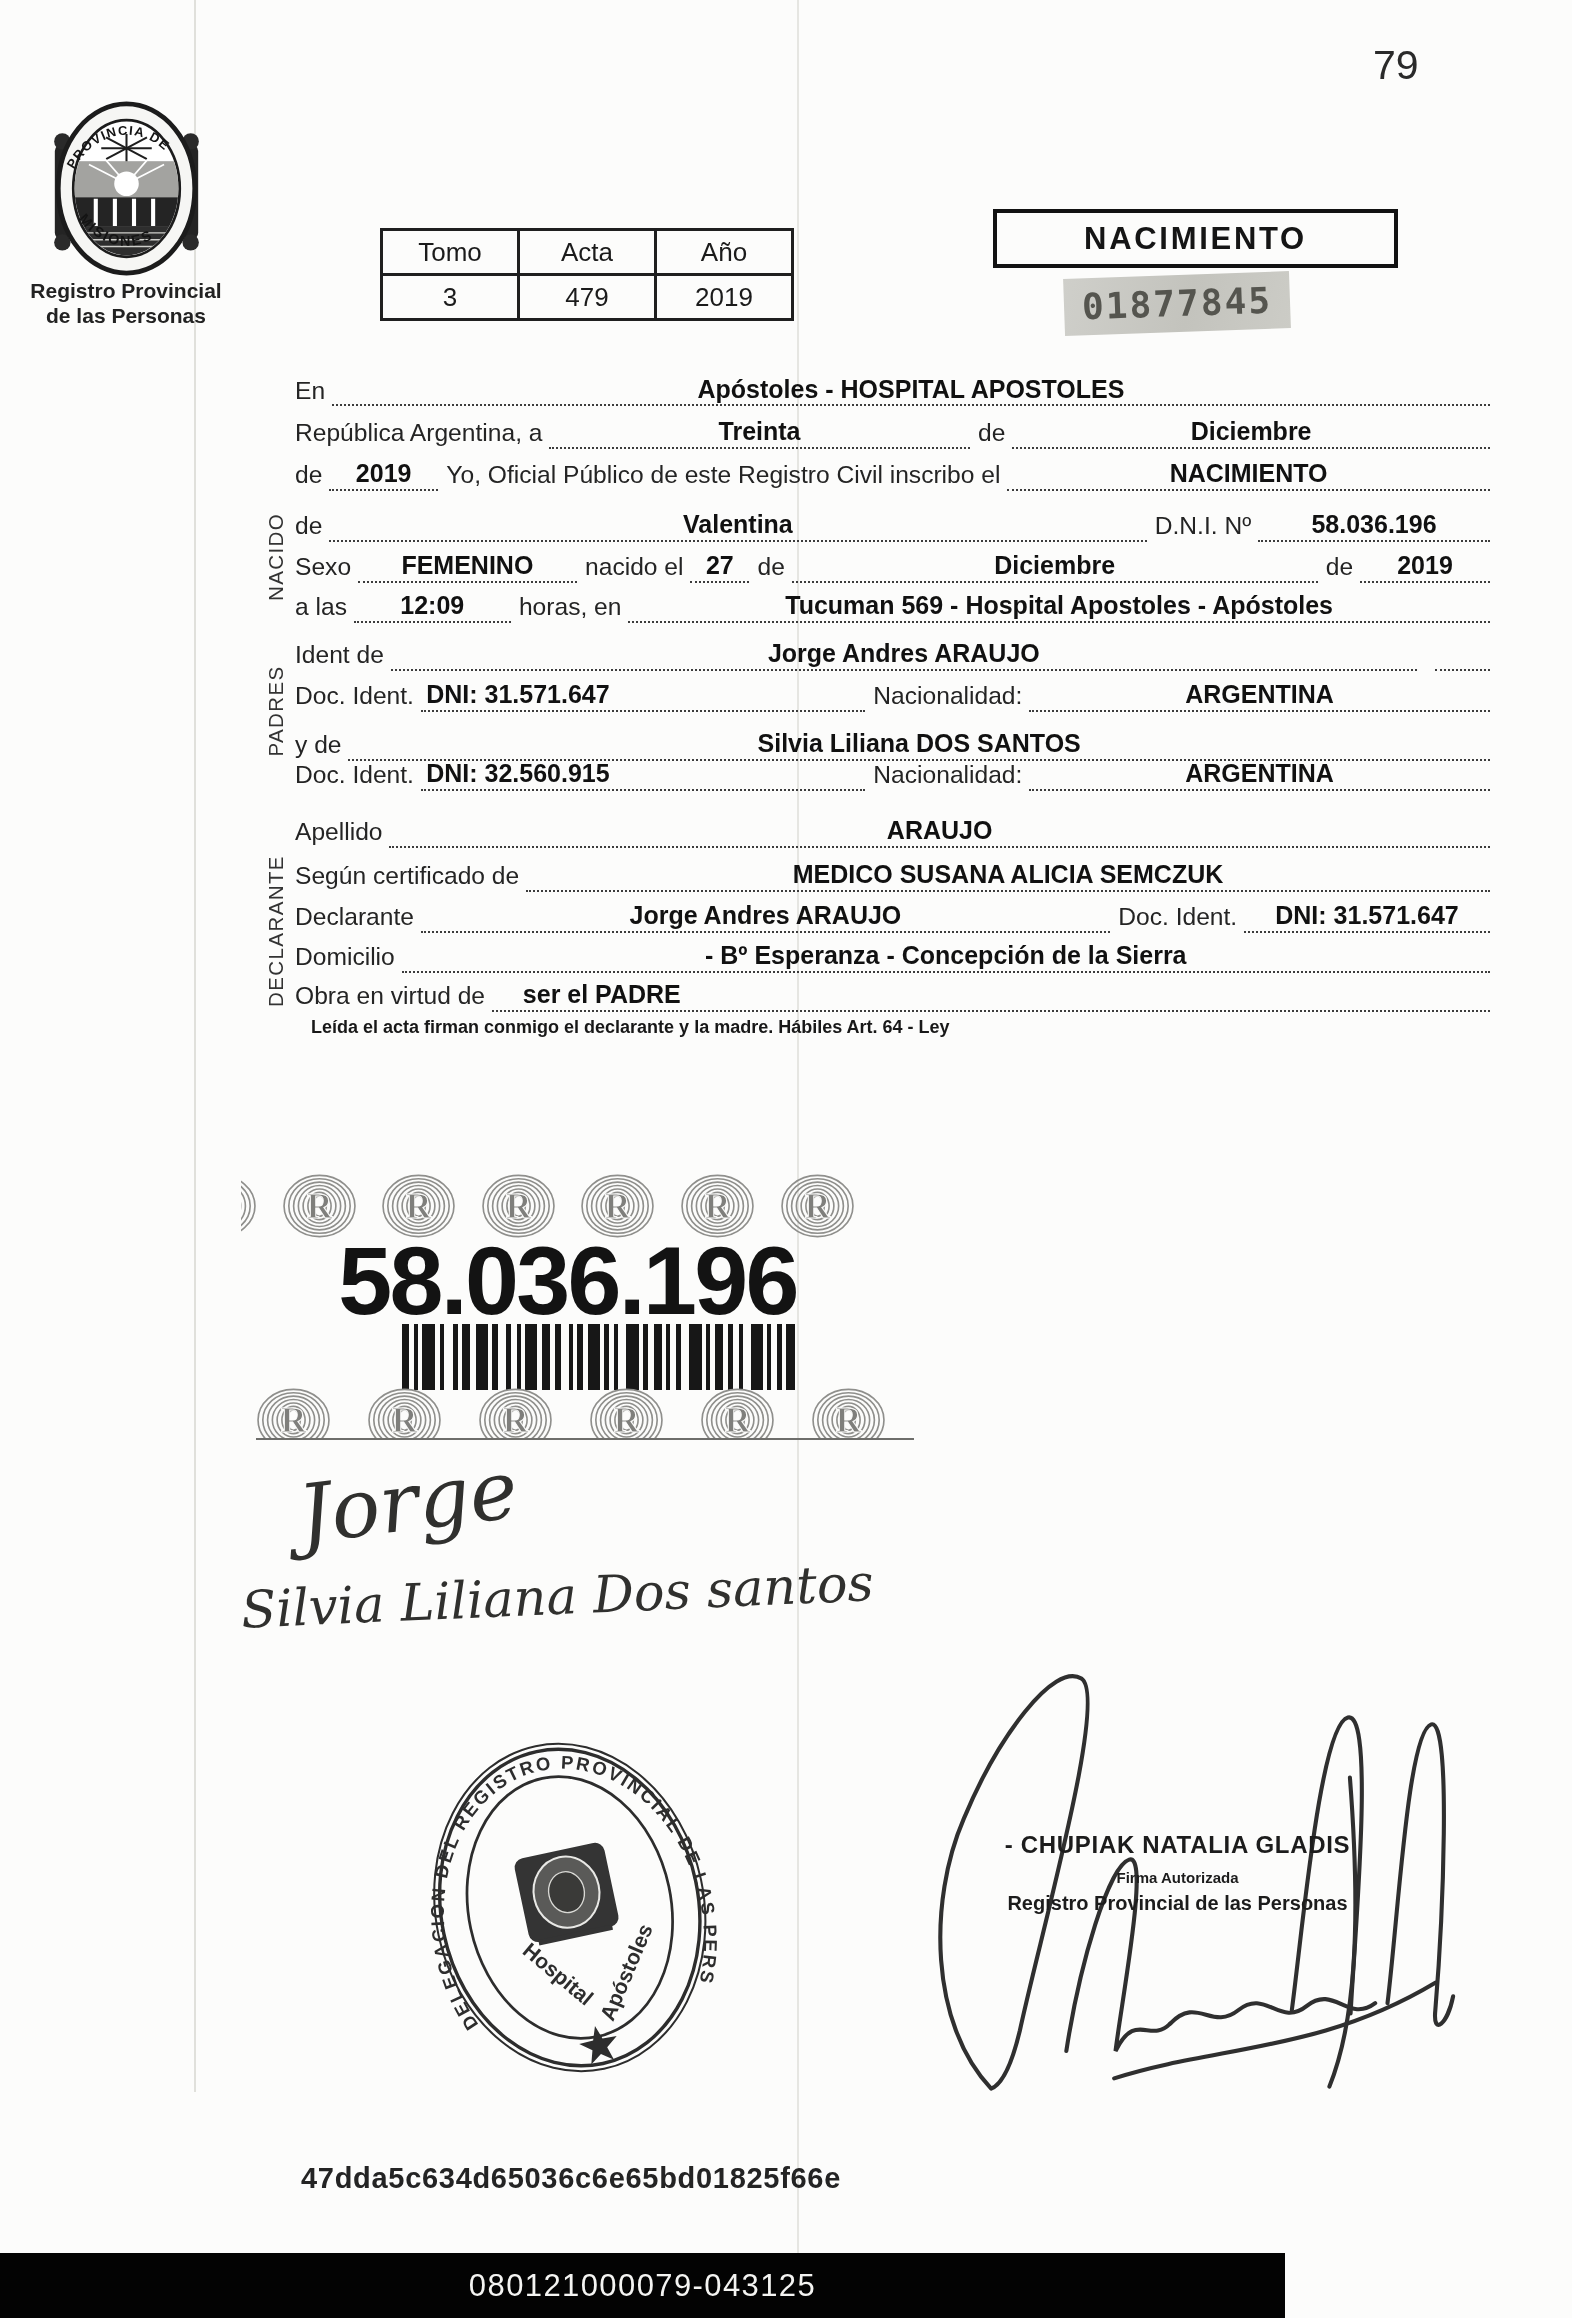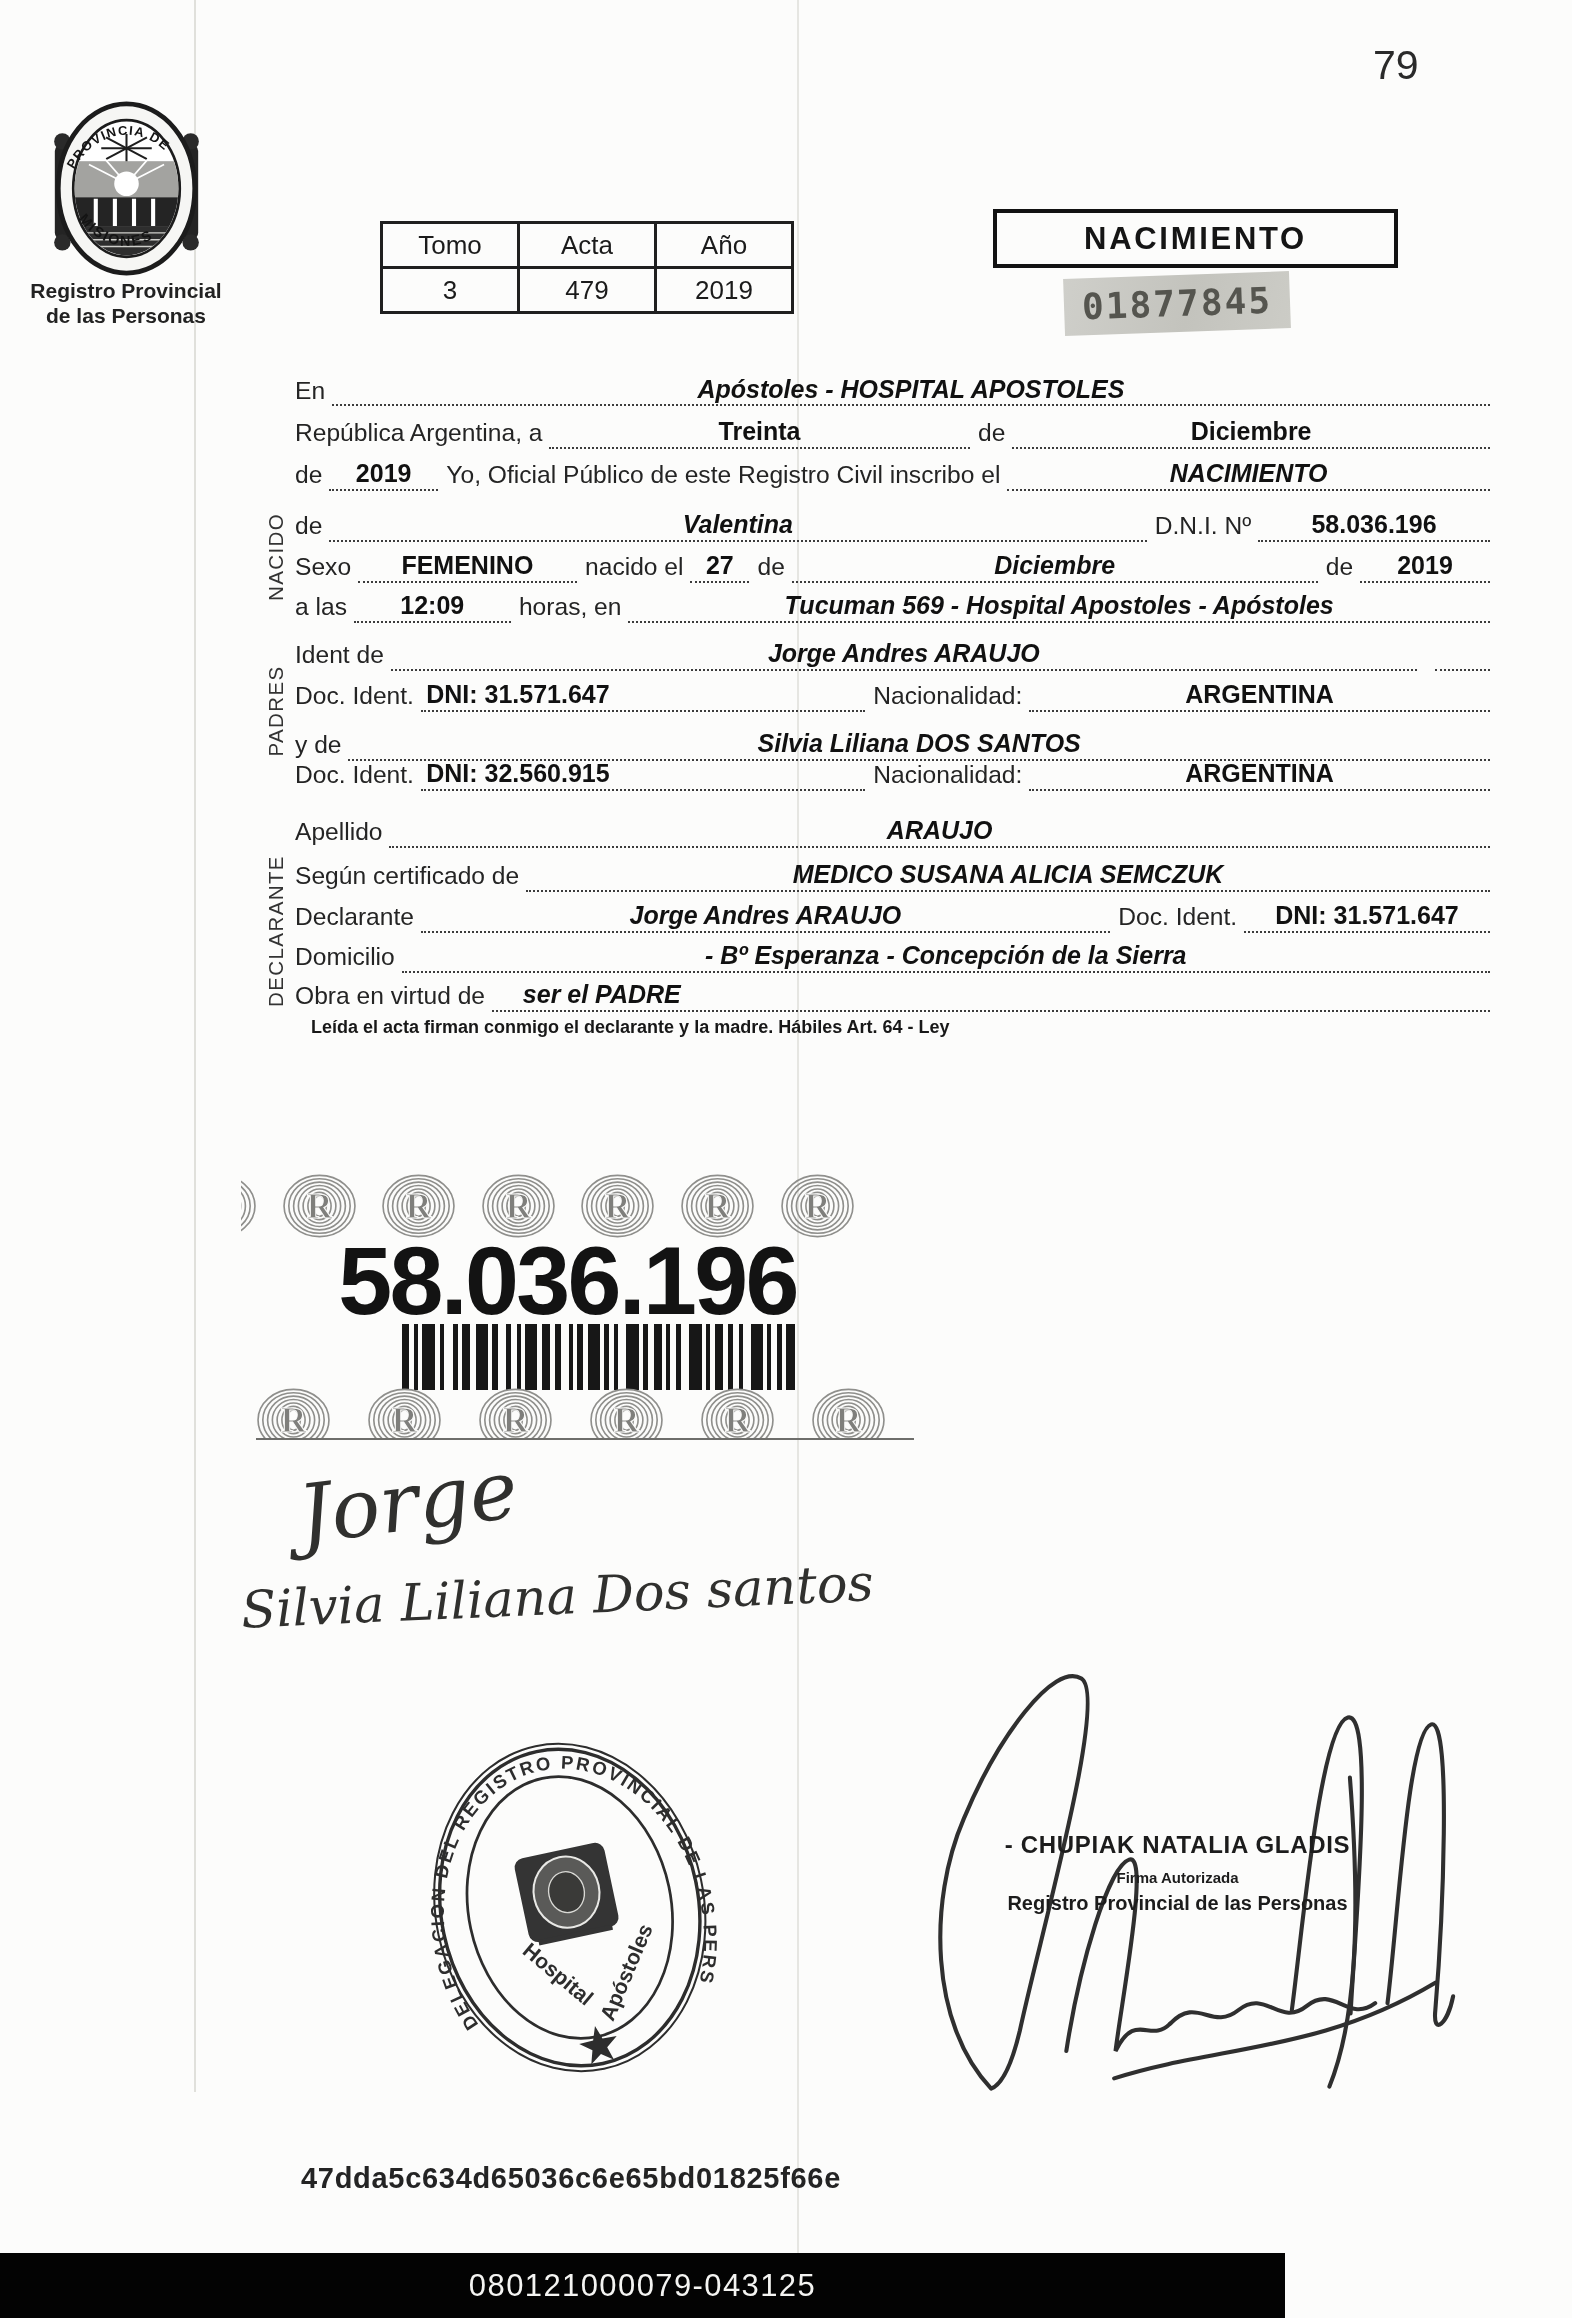--- a/index.html
+++ b/index.html
@@ -14,21 +14,21 @@
   
   .seal{position:absolute;left:48px;top:96px;}
   .seal-caption{position:absolute;left:27px;top:279px;width:198px;text-align:center;
                 font-size:21px;line-height:1.18;color:#222;font-weight:bold;}
 
   .doc-title{position:absolute;left:588px;top:129px;width:547px;text-align:center;
              font-family:"Liberation Mono",monospace;font-weight:bold;font-size:32px;
              letter-spacing:3.4px;color:#161616;}
 
   
-  table.rec{position:absolute;left:380px;top:221px;border-collapse:collapse;}
+  table.rec{position:absolute;left:380px;top:228px;border-collapse:collapse;}
   table.rec td{border:3.4px solid #1f1f1f;width:134px;height:42px;text-align:center;
                font-size:26px;color:#1b1b1b;padding:0;}
 
   .type-box{position:absolute;left:993px;top:209px;width:397px;height:51px;
             border:4.1px solid #121212;display:flex;align-items:center;justify-content:center;
             font-size:31px;font-weight:bold;letter-spacing:2.7px;color:#151515;}
   .sticker{position:absolute;left:1064px;top:275px;width:226px;height:57px;
            background:linear-gradient(105deg,#cfcfca,#c3c3bd 55%,#ccccc6);
            transform:rotate(-2deg);display:flex;align-items:center;justify-content:center;
            font-family:"DejaVu Sans Mono",monospace;font-weight:bold;font-size:36px;
@@ -36,21 +36,21 @@
 
   
   .form{position:absolute;left:295px;top:361px;width:1195px;}
   .row{position:absolute;left:0;right:0;display:flex;align-items:flex-end;}
   .lbl{white-space:nowrap;font-size:24.6px;padding:0 6.8px 1.4px 0;color:#242424;}
   .lbl.mid{padding-left:8.2px;}
   .fld{border-bottom:2.7px dotted #3c3c3c;text-align:center;font-weight:bold;font-size:25px;
        color:#111;min-height:33px;display:flex;align-items:flex-end;justify-content:center;
        padding-bottom:0.7px;}
   .fld.left{justify-content:flex-start;padding-left:31px;}
-  .grow{flex:1;font-style:italic;}
+  .grow{flex:1;}
   .stub{width:55px;margin-left:18px;}
   .vlabel{position:absolute;font-size:20.5px;letter-spacing:1.4px;color:#333;
           transform:translate(-50%,-50%) rotate(-90deg);white-space:nowrap;}
   .closing{position:absolute;left:311px;width:1149px;font-size:18px;font-weight:bold;color:#181818;}
 
   
   .rstrip{position:absolute;overflow:hidden;white-space:nowrap;}
   .rstrip svg{display:inline-block;margin-right:24.6px;vertical-align:top;}
   .big-dni{position:absolute;left:287px;top:1225px;width:561px;text-align:center;
            font-size:97px;font-weight:bold;letter-spacing:-2.7px;color:#131313;}

